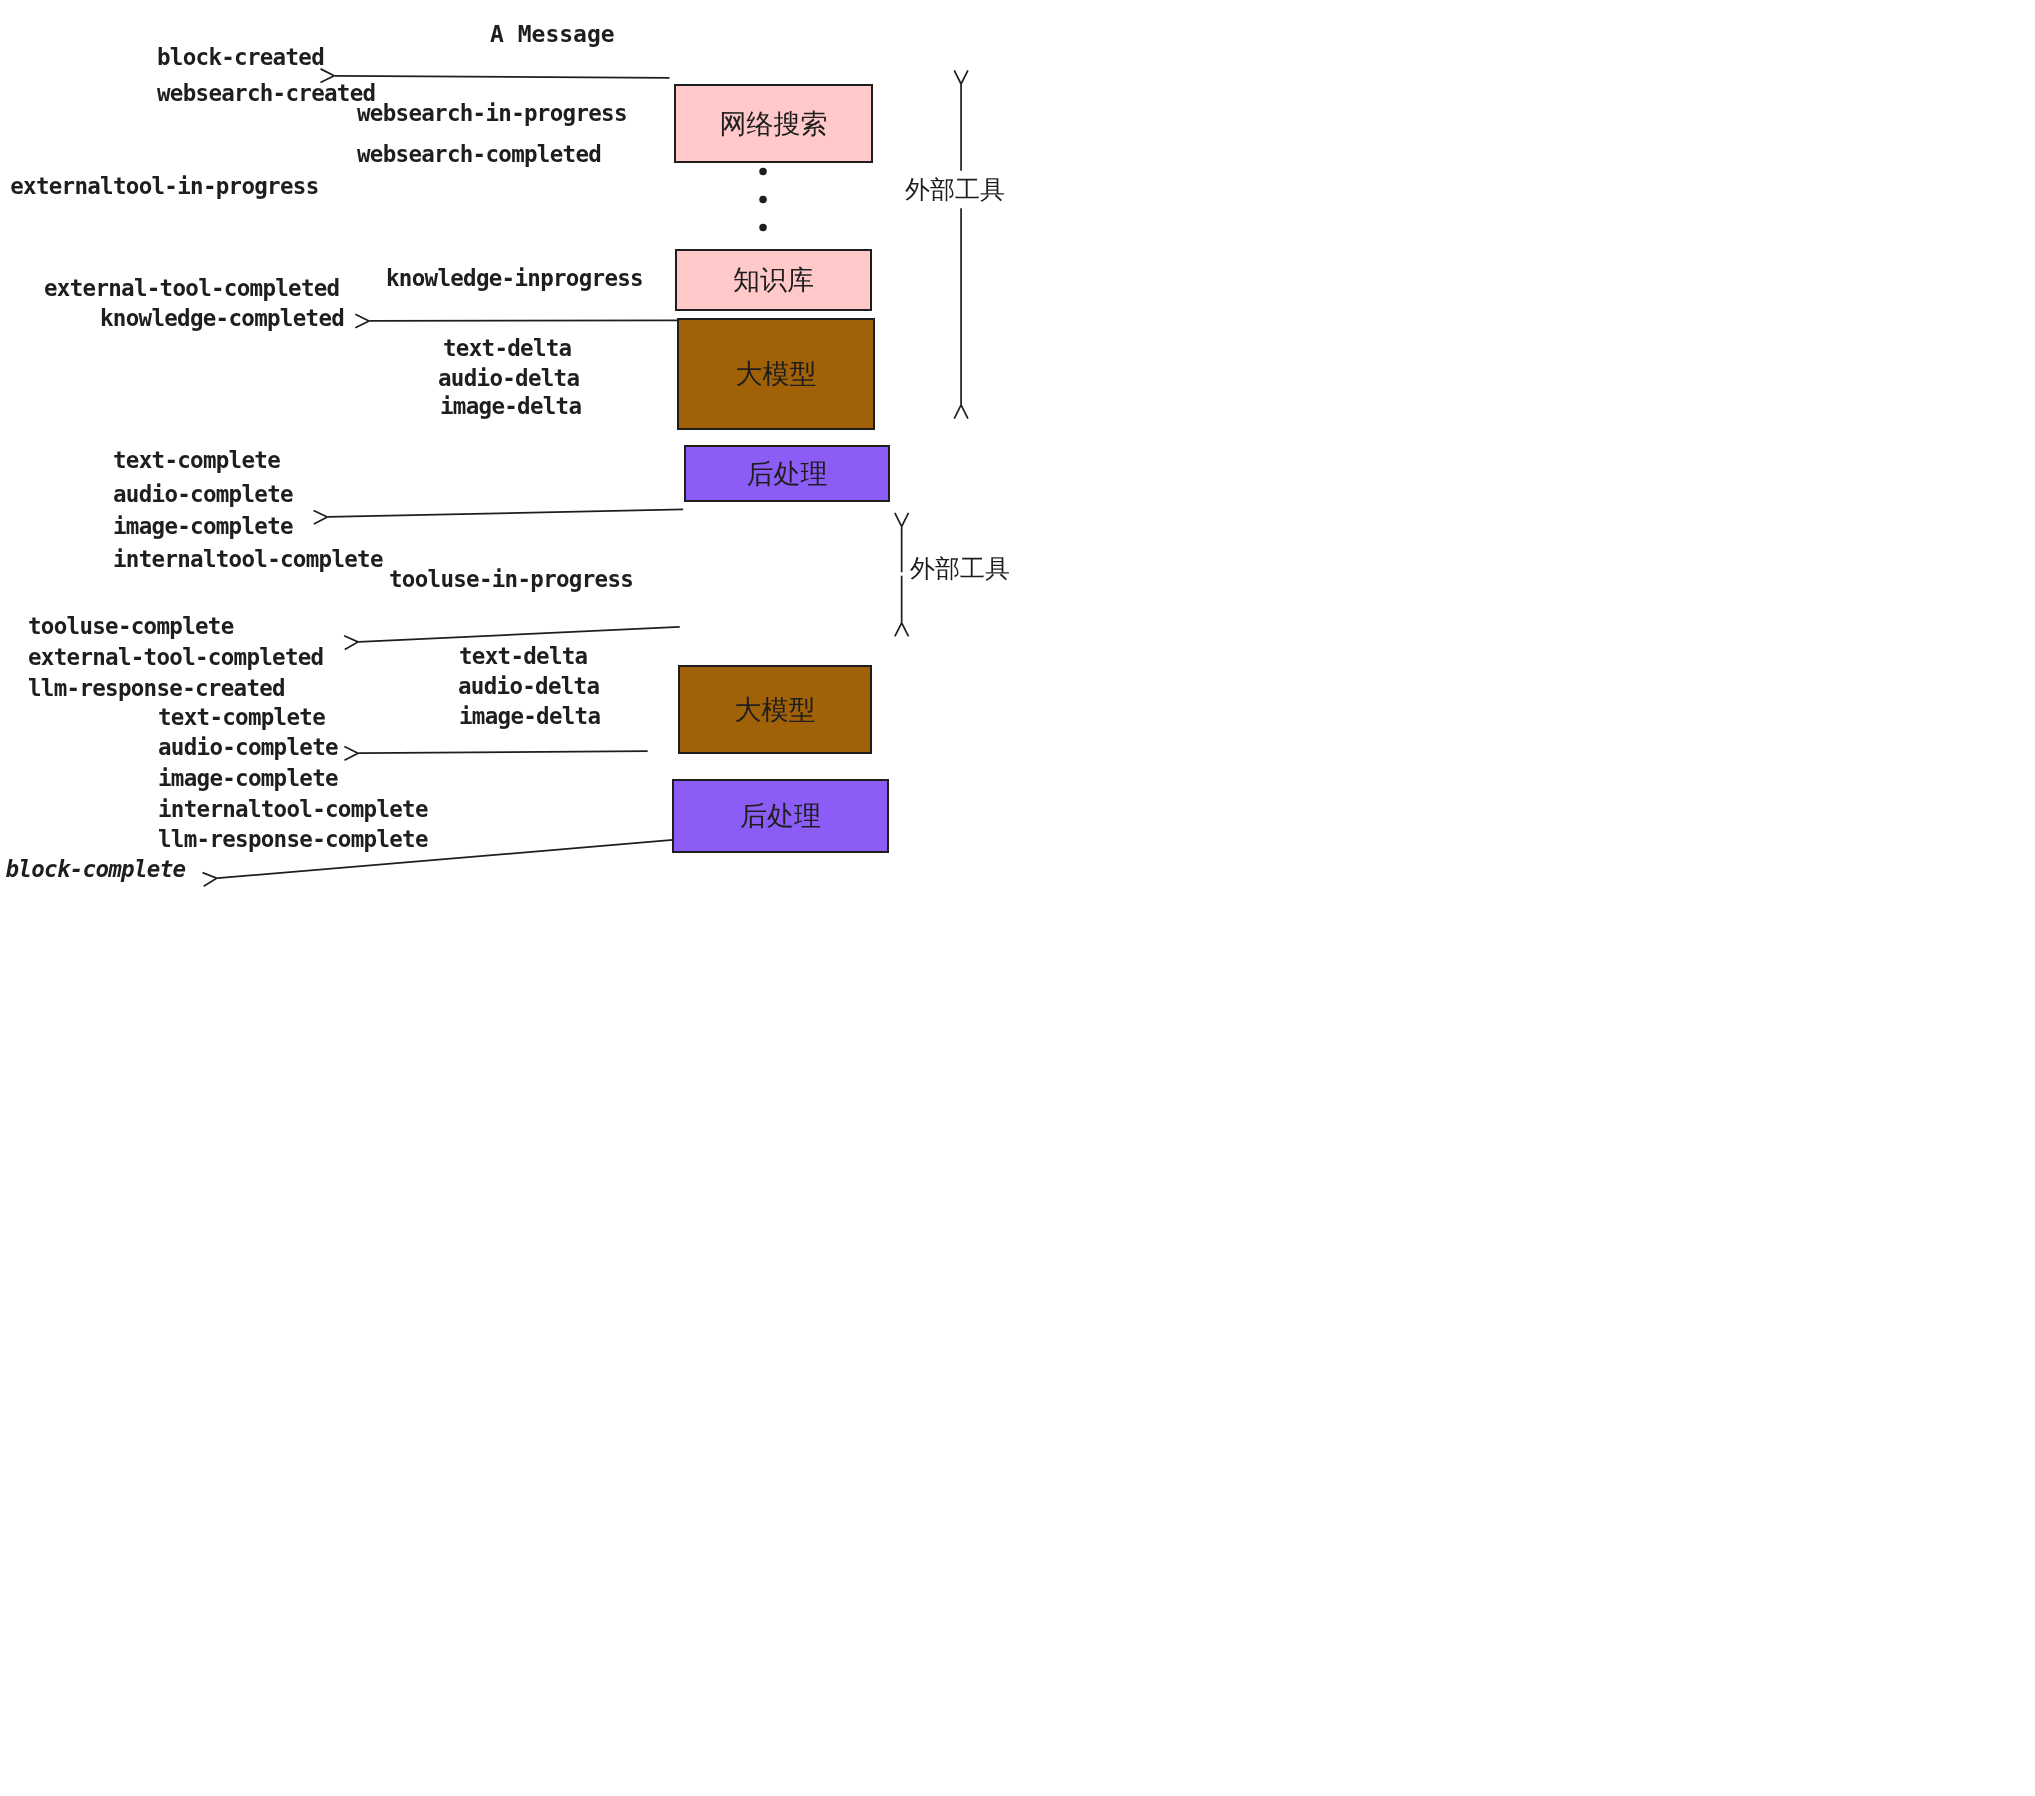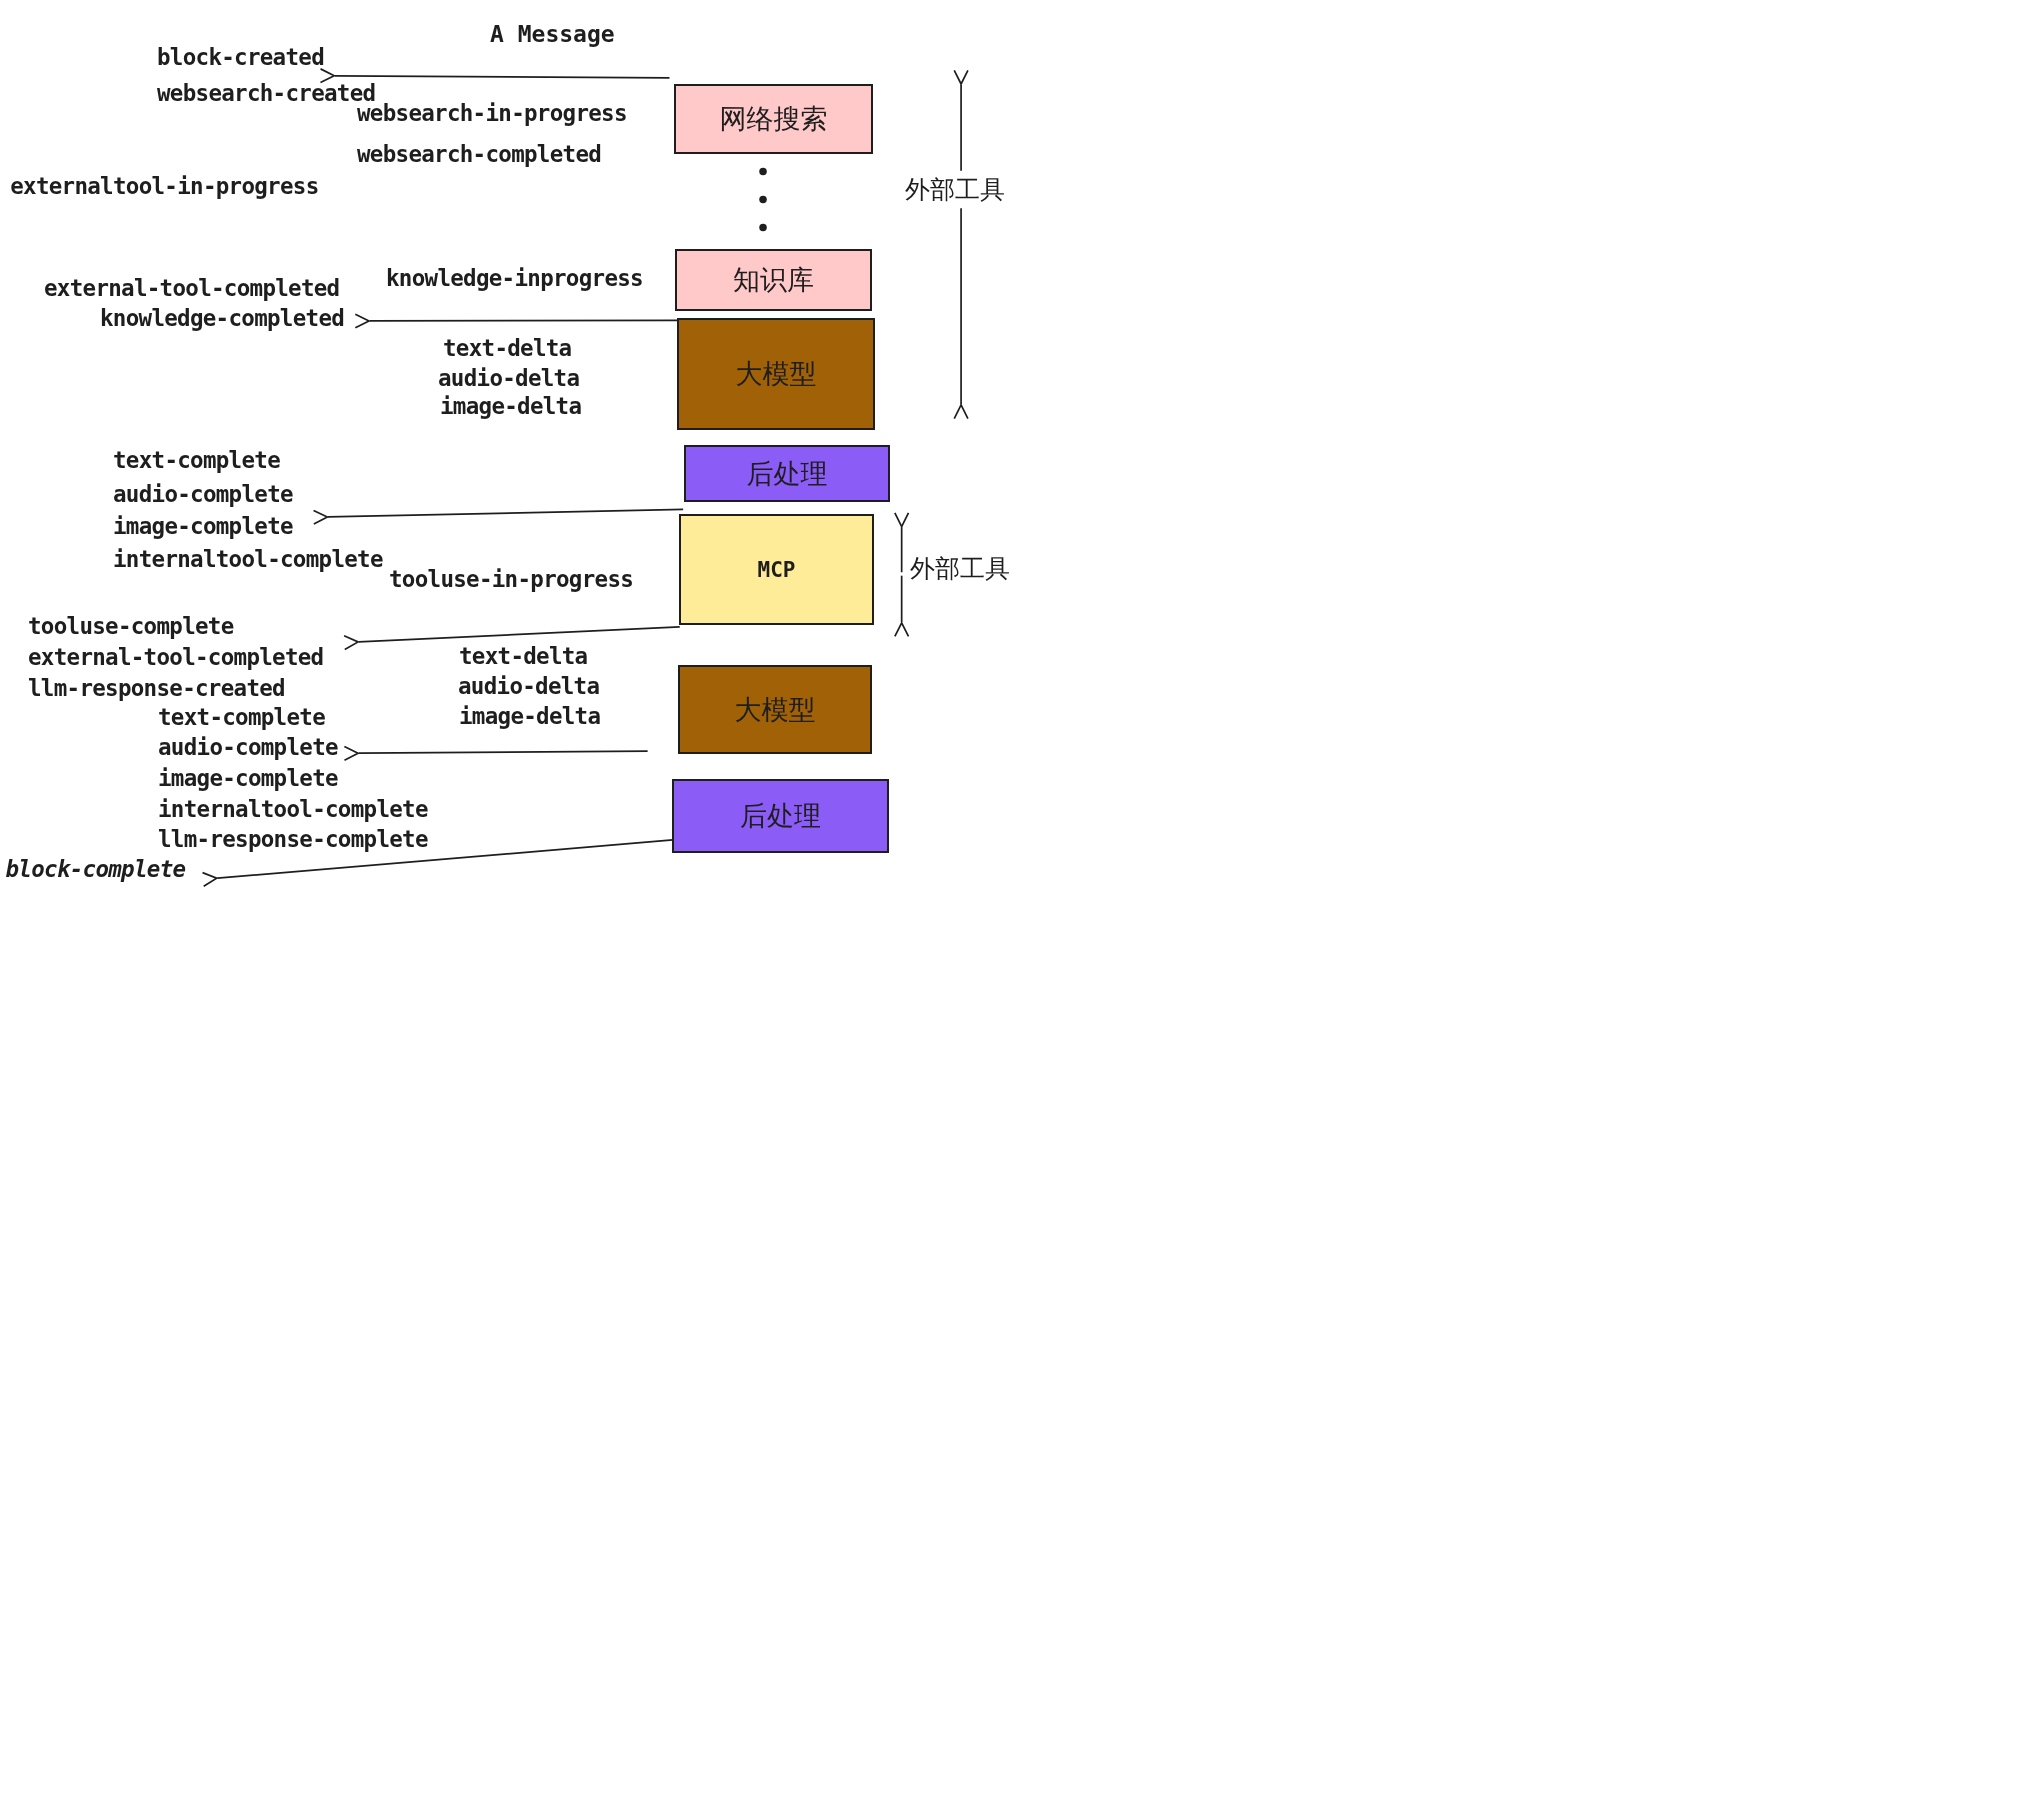--- a/index.html
+++ b/index.html
@@ -94,34 +94,31 @@
   <div class="ev" style="left:458px;top:675px;">audio-delta</div>
   <div class="ev" style="left:459px;top:705px;">image-delta</div>
 
   <div class="ev" style="left:158px;top:706px;">text-complete</div>
   <div class="ev" style="left:158px;top:736px;">audio-complete</div>
   <div class="ev" style="left:158px;top:767px;">image-complete</div>
   <div class="ev" style="left:158px;top:798px;">internaltool-complete</div>
   <div class="ev" style="left:158px;top:828px;">llm-response-complete</div>
   <div class="ev" style="left:5.5px;top:858px;font-style:italic;">block-complete</div>
 
-  <div class="box bg-pink" style="left:674px;top:84px;width:199px;height:70px;">
+  <div class="box bg-pink" style="left:674px;top:84px;width:199px;height:79px;">
     <span class="zh">网络搜索</span>
   </div>
   <div class="box bg-pink" style="left:675px;top:249px;width:197px;height:62px;">
     <span class="zh">知识库</span>
   </div>
   <div class="box bg-green" style="left:677px;top:318px;width:198px;height:112px;">
     <span class="zh">大模型</span>
   </div>
   <div class="box bg-white" style="left:684px;top:445px;width:206px;height:57px;">
     <span class="zh">后处理</span>
-  </div>
-  <div class="box bg-yellow" style="left:679px;top:514px;width:195px;height:111px;">
-    <span class="mono">MCP</span>
   </div>
   <div class="box bg-green" style="left:678px;top:665px;width:194px;height:89px;">
     <span class="zh">大模型</span>
   </div>
   <div class="box bg-white" style="left:672px;top:779px;width:217px;height:74px;">
     <span class="zh">后处理</span>
   </div>
 
   <div class="side-label" style="left:905px;top:173px;">外部工具</div>
   <div class="side-label" style="left:910px;top:552px;">外部工具</div>

